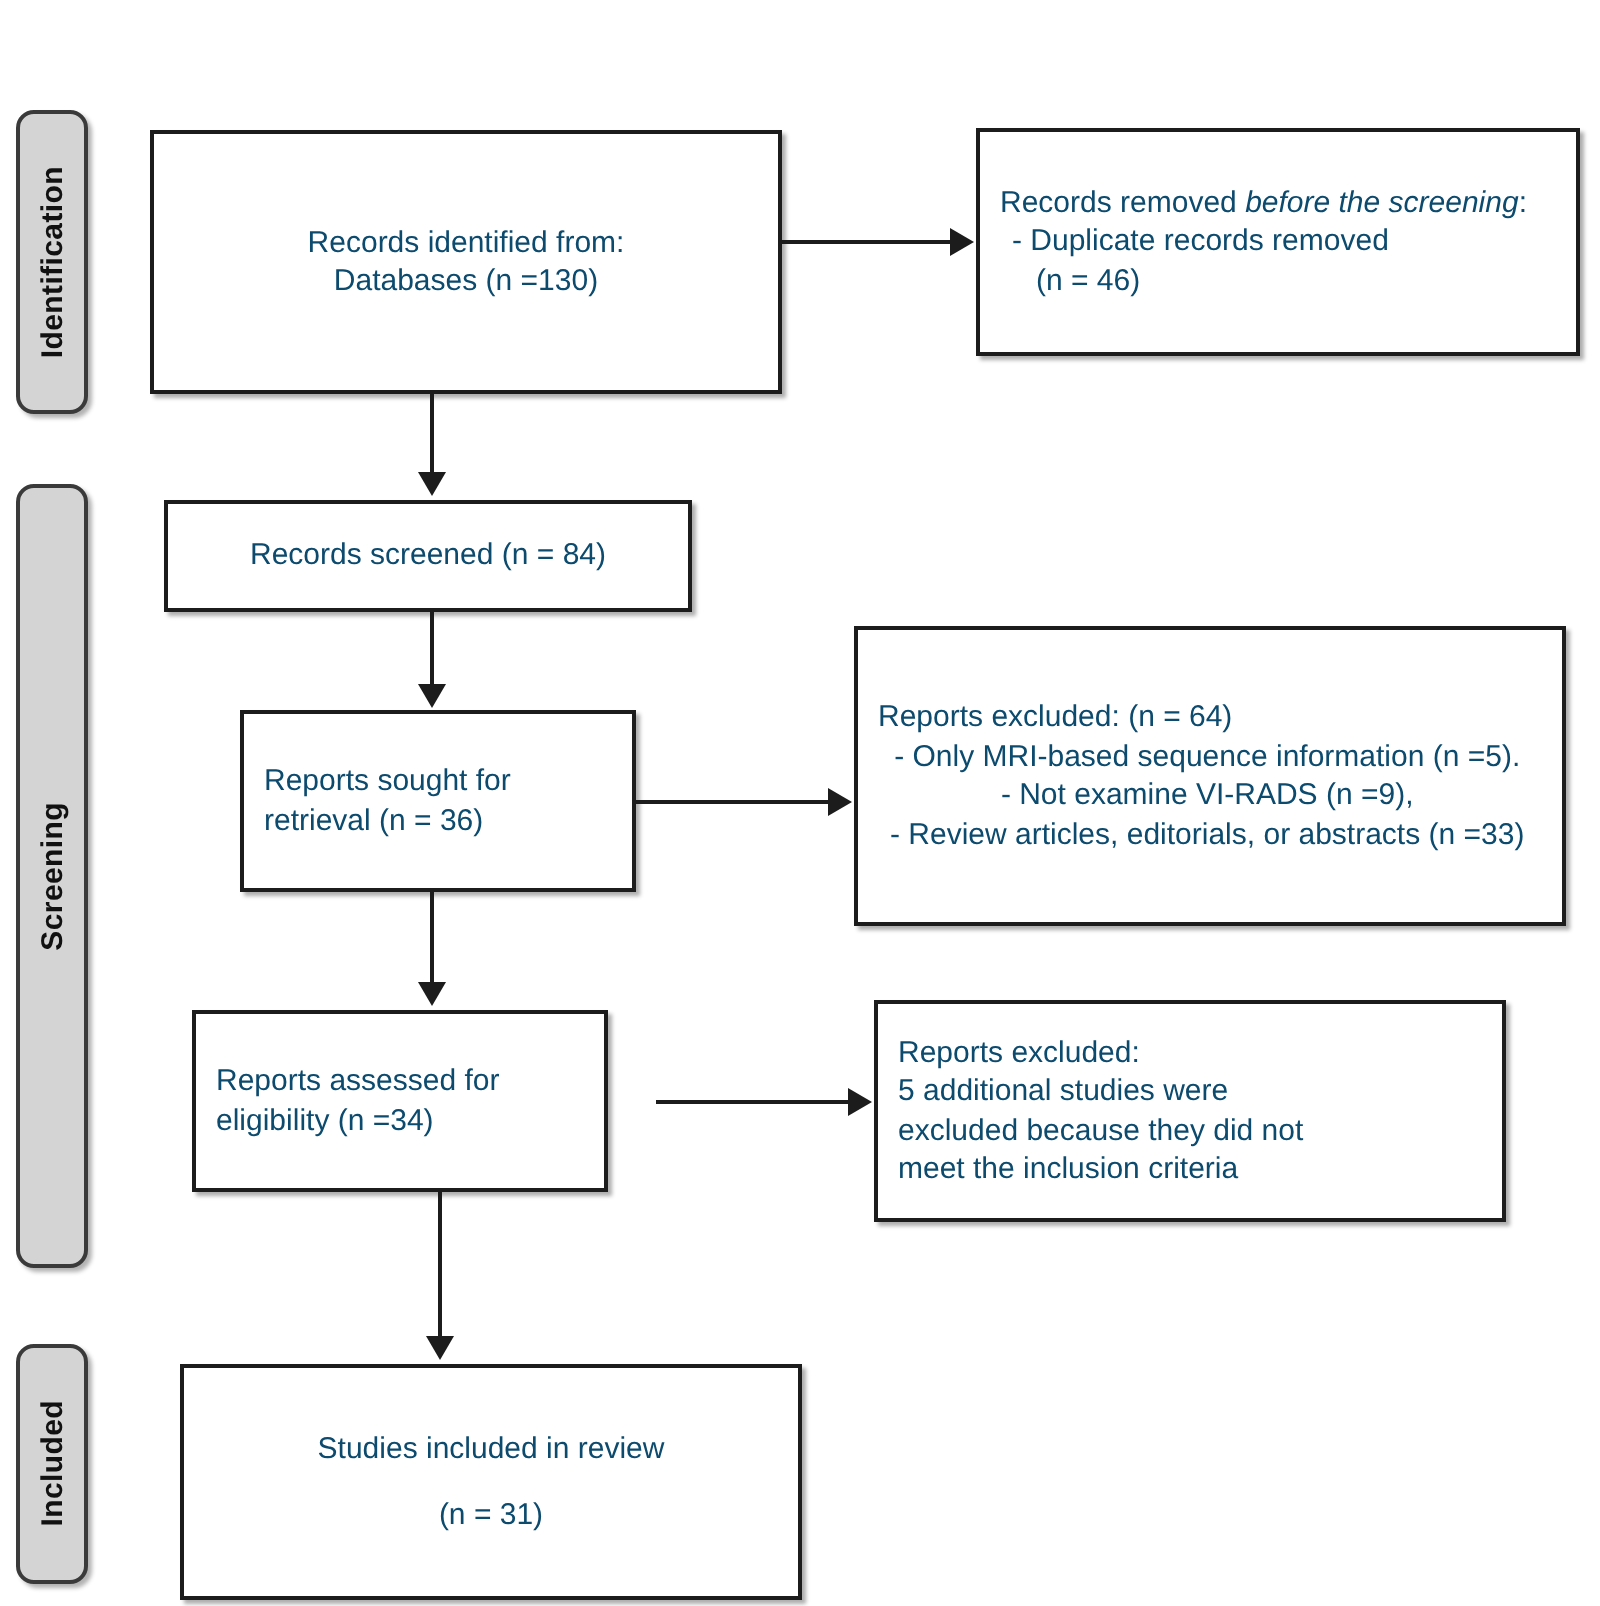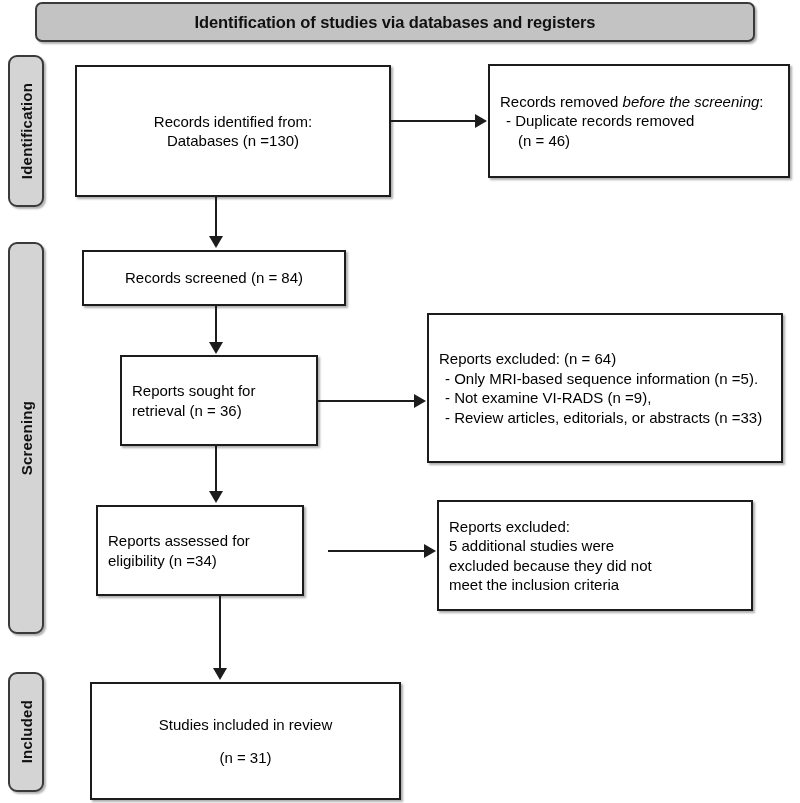--- a/index.html
+++ b/index.html
@@ -71,21 +71,21 @@
 
   
   .node {
     position: absolute;
     background: #ffffff;
     border: 2px solid #1c1c1c;
     box-shadow: 2px 2px 2px rgba(0,0,0,0.32);
     padding: 8px 10px;
     font-size: 15px;
     line-height: 1.30;
-    color: #000000;
+    color: #0c4a6e;
   }
   .node.center {
     display: flex;
     flex-direction: column;
     align-items: center;
     justify-content: center;
     text-align: center;
   }
   .node.left {
     display: flex;
@@ -95,20 +95,21 @@
     text-align: left;
   }
   .node .ln { display: block; white-space: nowrap; }
   .node .ln.wrap { white-space: normal; }
   .bullets { margin: 0; padding: 0; list-style: none; }
   .bullets li {
     display: block;
     padding-left: 18px;
     text-indent: -12px;
     white-space: normal;
+    text-align: center;
   }
   em.ital { font-style: italic; }
 
   
   #node-identified      { left: 75px;  top: 65px;  width: 316px; height: 132px; }
   #node-removed         { left: 488px; top: 64px;  width: 302px; height: 114px; }
   #node-screened        { left: 82px;  top: 250px; width: 264px; height: 56px;  }
   #node-sought          { left: 120px; top: 355px; width: 198px; height: 91px;  }
   #node-excluded-1      { left: 427px; top: 313px; width: 356px; height: 150px; }
   #node-assessed        { left: 96px; top: 505px; width: 208px; height: 91px;  }
@@ -158,23 +159,20 @@
   #arrow-h-3  { left: 424px; top: 544px; }
   
   #conn-v-4   { left: 219px; top: 596px; height: 74px; }
   #arrow-v-4  { left: 213px; top: 668px; }
 </style>
 </head>
 <body>
 
 <div id="prisma-canvas">
 
-  <div class="banner">
-    <span class="banner-title">Identification of studies via databases and registers</span>
-  </div>
 
   <div class="phase" id="phase-identification">
     <span class="phase-label">Identification</span>
   </div>
   <div class="phase" id="phase-screening">
     <span class="phase-label">Screening</span>
   </div>
   <div class="phase" id="phase-included">
     <span class="phase-label">Included</span>
   </div>

